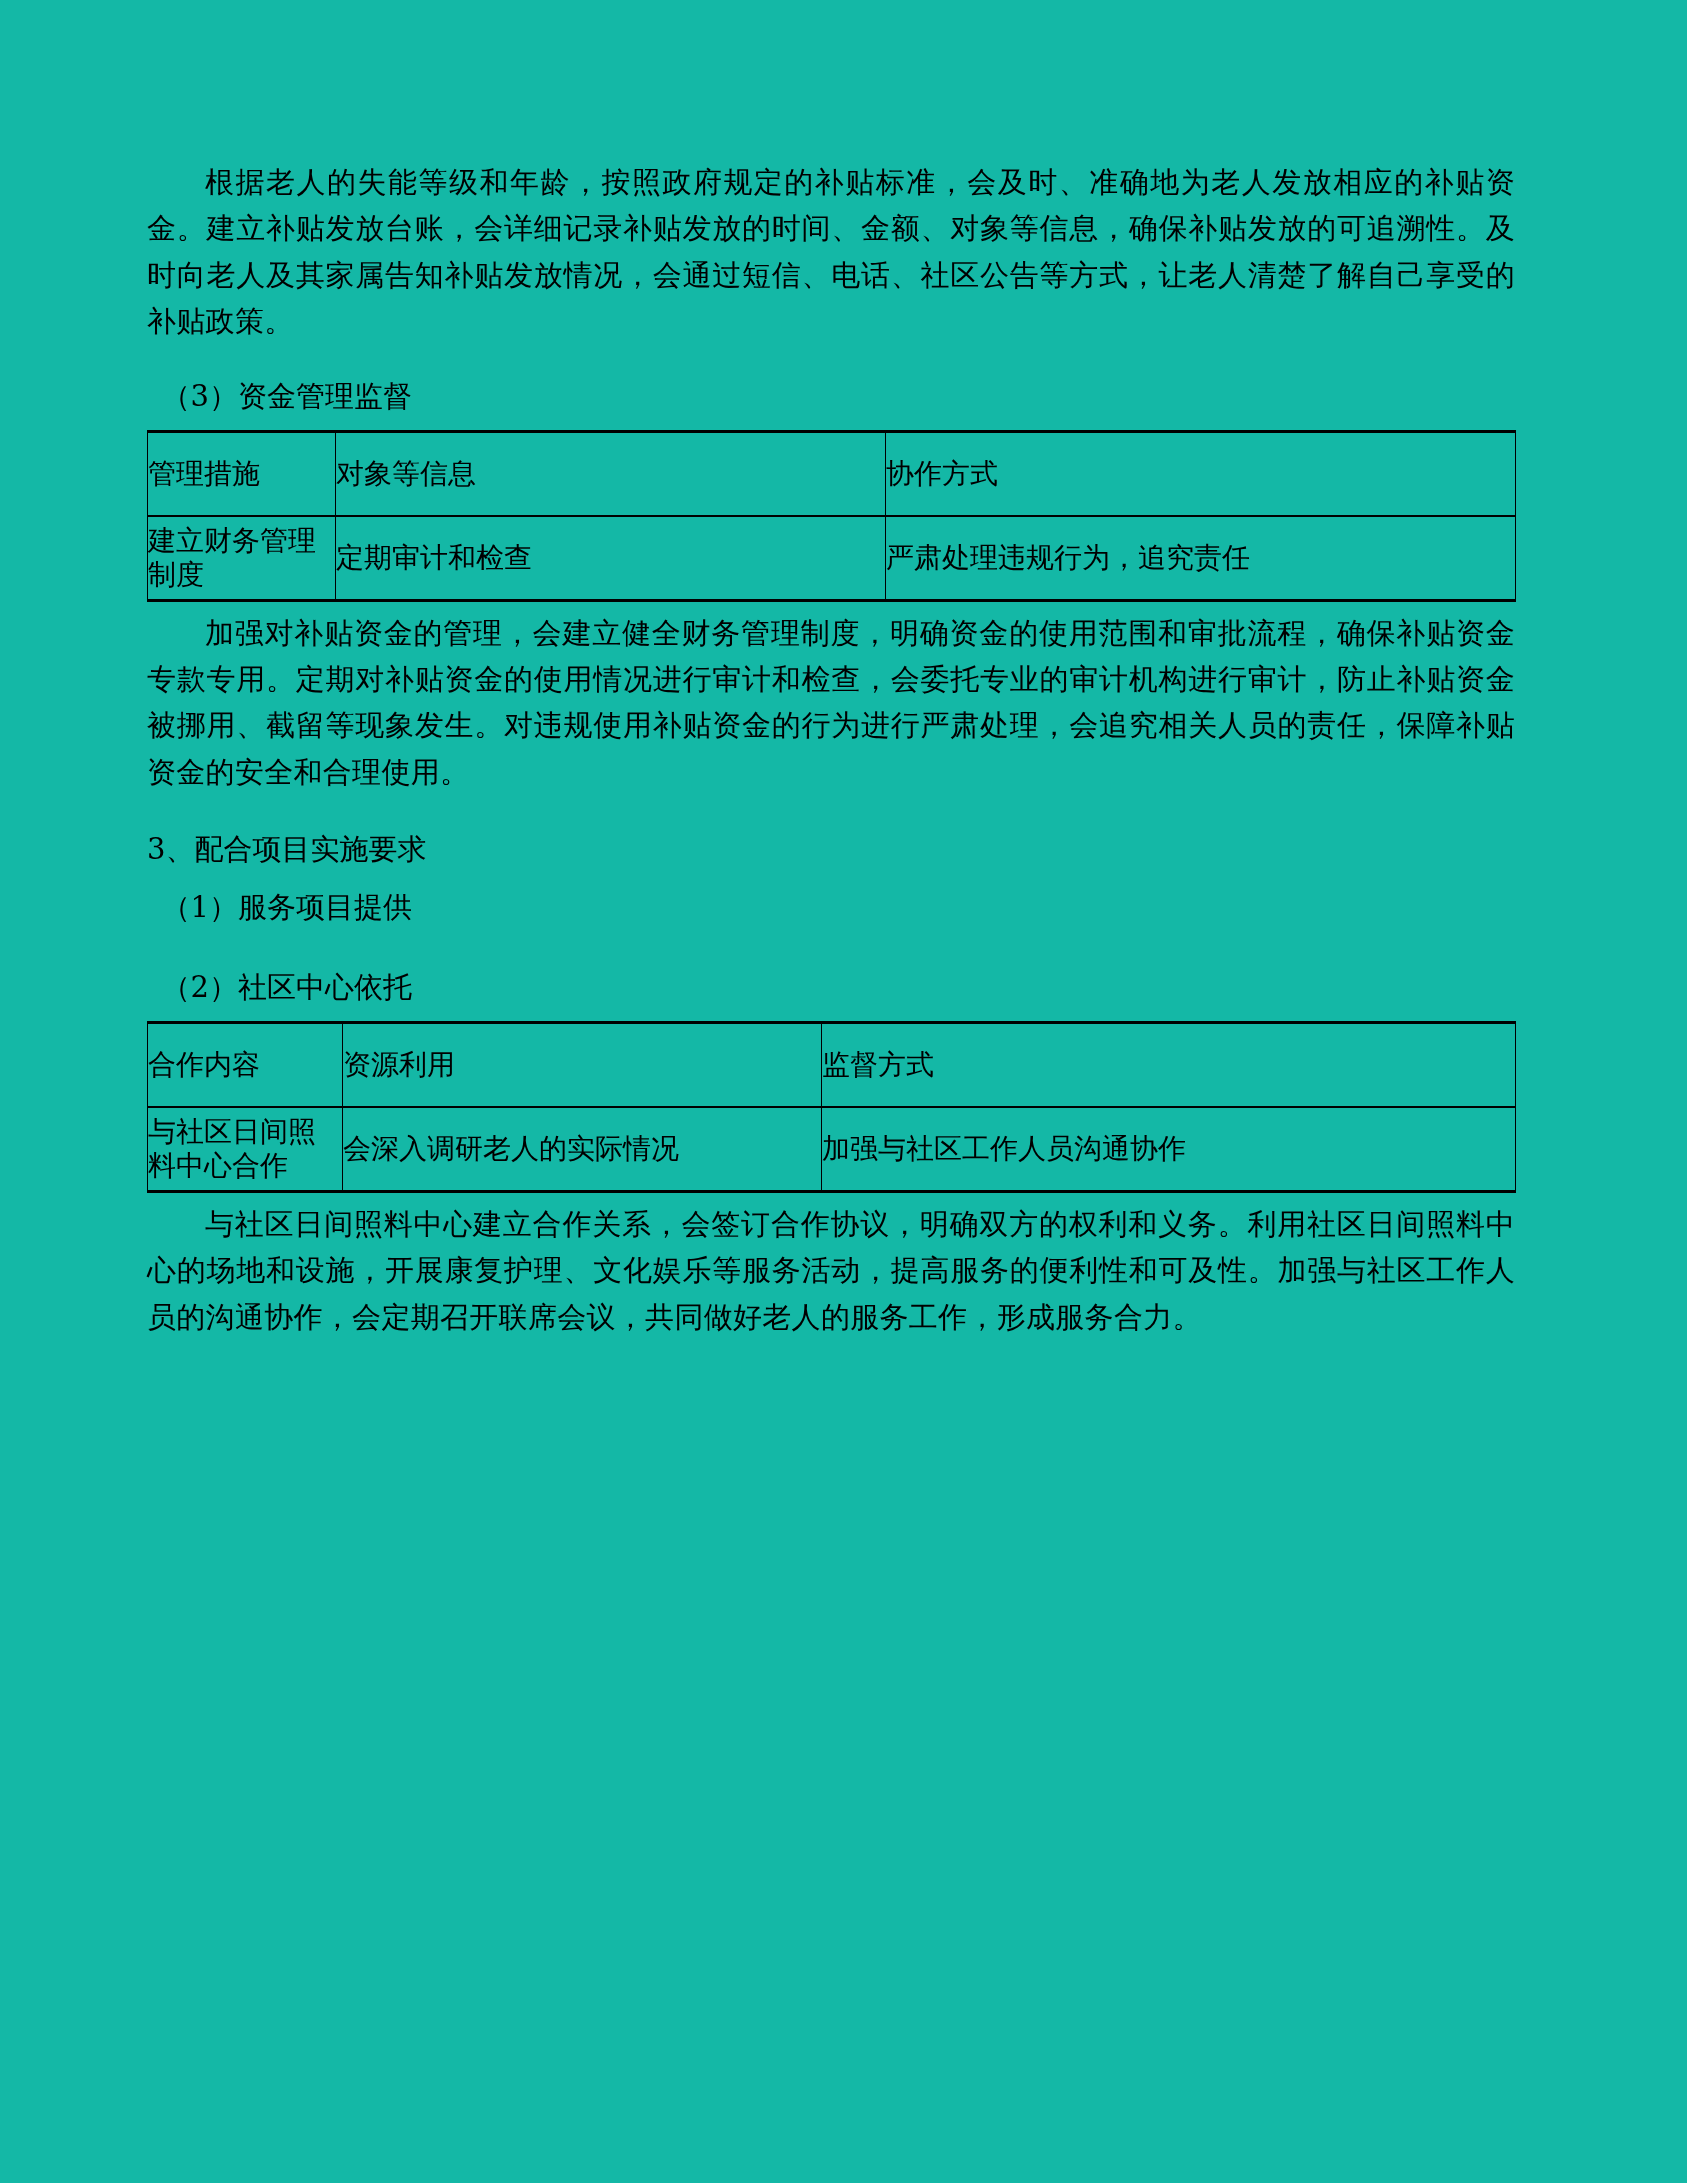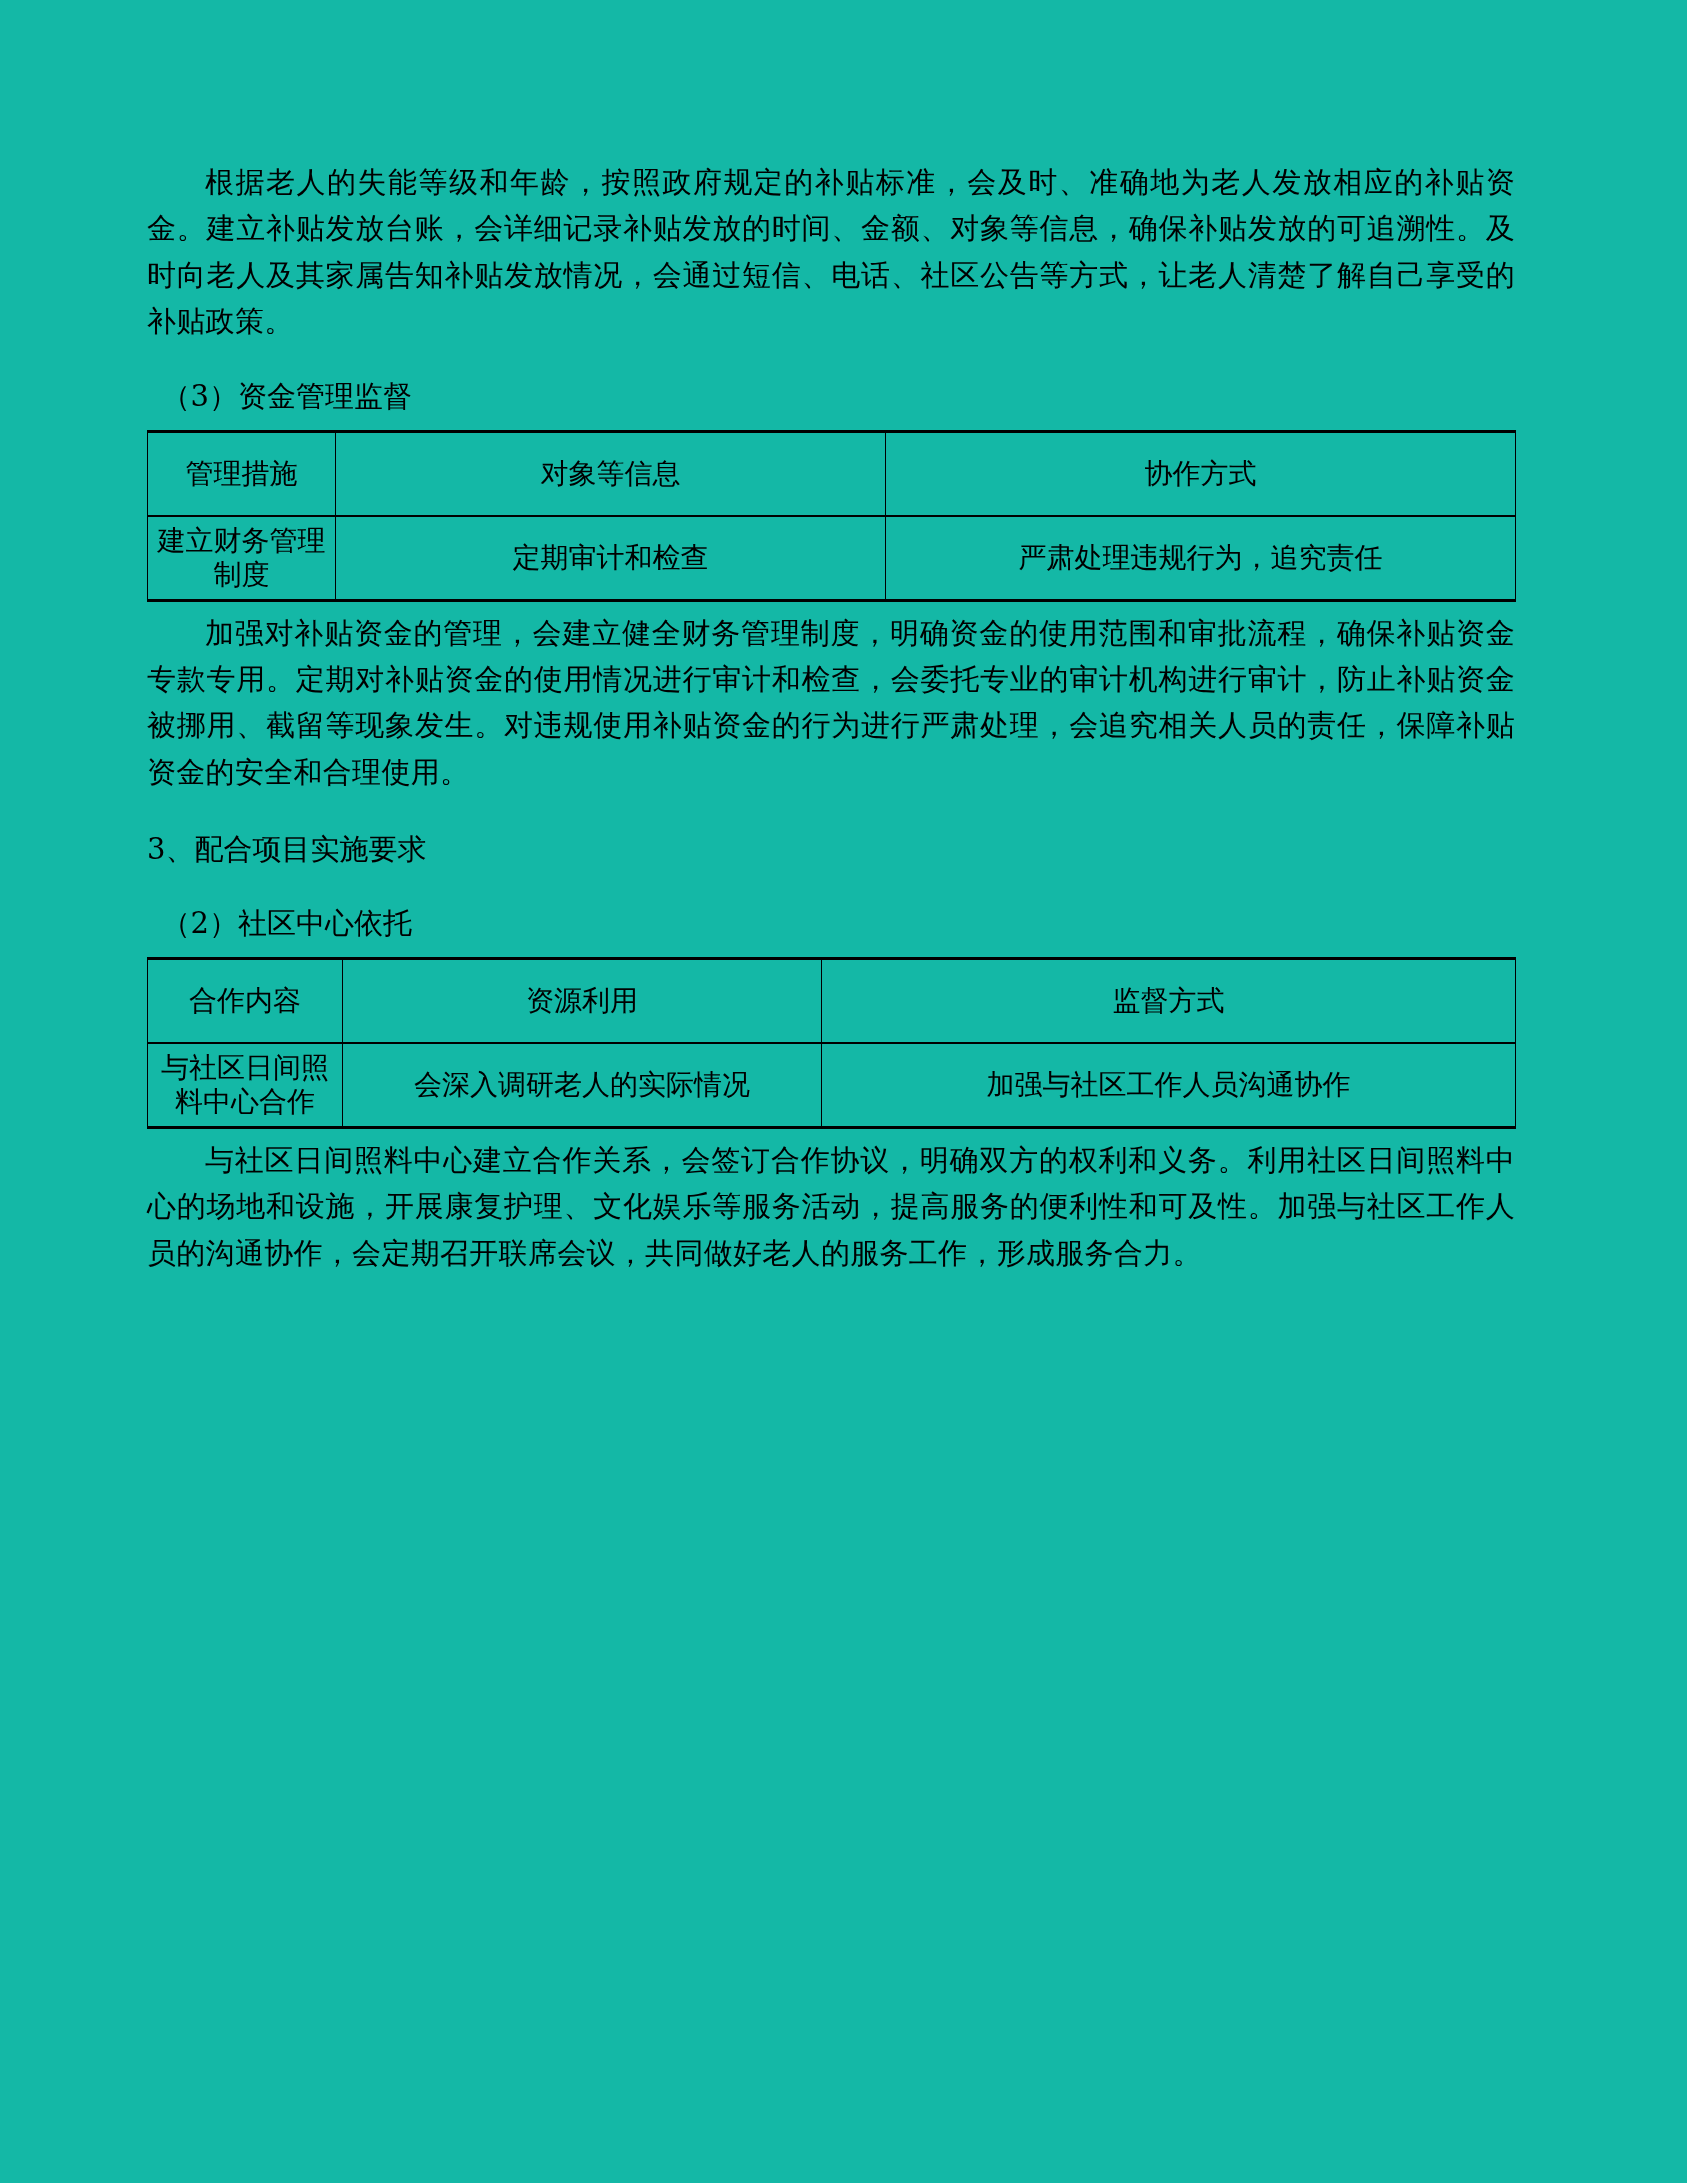--- a/index.html
+++ b/index.html
@@ -47,21 +47,21 @@
   }
   table.doc-table {
     border-collapse: collapse;
     width: 1365px;
     margin: 10.6px 0 8px 0;
     table-layout: fixed;
   }
   table.doc-table td {
     border: 1.3px solid #000000;
     font-size: 28px;
-    text-align: center;
+    text-align: left;
     vertical-align: middle;
     padding: 0;
     line-height: 1.2;
   }
   table.doc-table tr.hdr td {
     height: 82px;
     border-top-width: 3.3px;
   }
   table.doc-table tr.bdy td {
     height: 82px;
@@ -103,20 +103,21 @@
     </tr>
   </tbody>
     </table>
 
   <p class="para">加强对补贴资金的管理，会建立健全财务管理制度，明确资金的使用范围和审批流程，确保补贴资金专款专用。定期对补贴资金的使用情况进行审计和检查，会委托专业的审计机构进行审计，防止补贴资金被挪用、截留等现象发生。对违规使用补贴资金的行为进行严肃处理，会追究相关人员的责任，保障补贴资金的安全和合理使用。</p>
 
   <div class="spacer-sm"></div>
 
   <p class="heading-num">3、配合项目实施要求</p>
 
+  <p class="heading-sub">（1）服务项目提供</p>
 
 
   <div class="spacer-sm"></div>
 
   <p class="heading-sub">（2）社区中心依托</p>
 
   <table class="doc-table t2">
     <tbody>
         <tr class="hdr">
       <td class="c1">合作内容</td>

